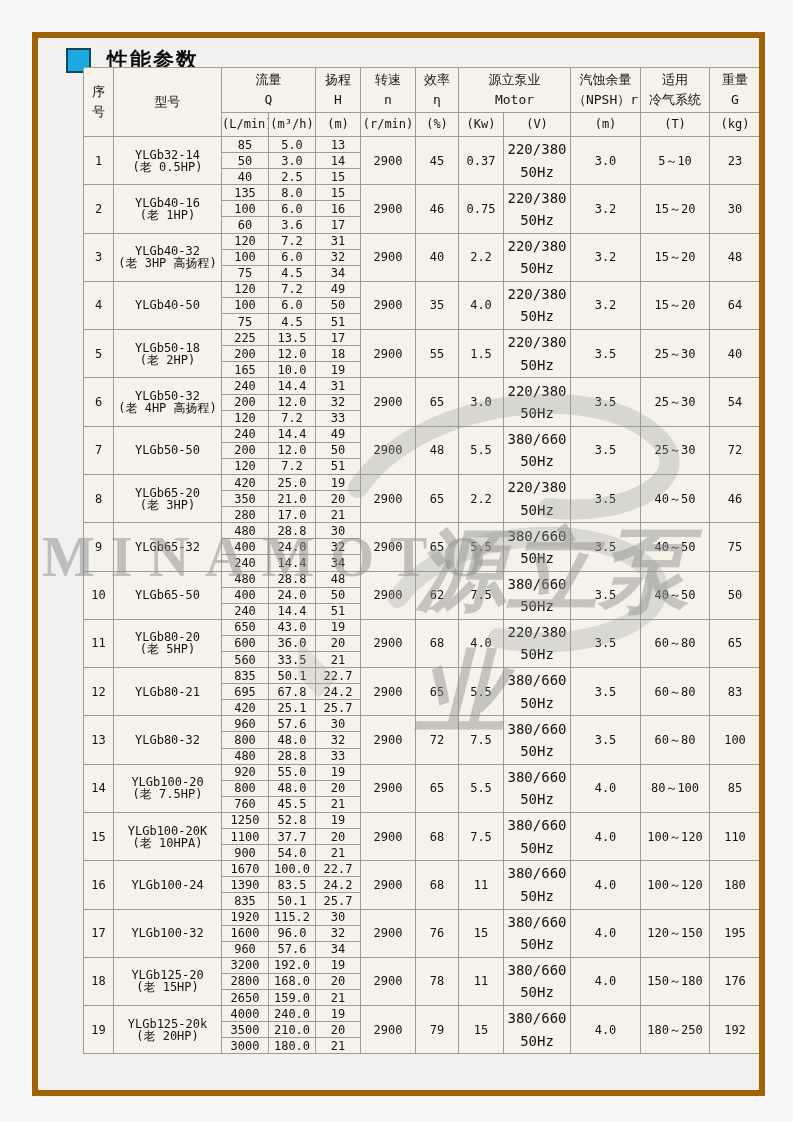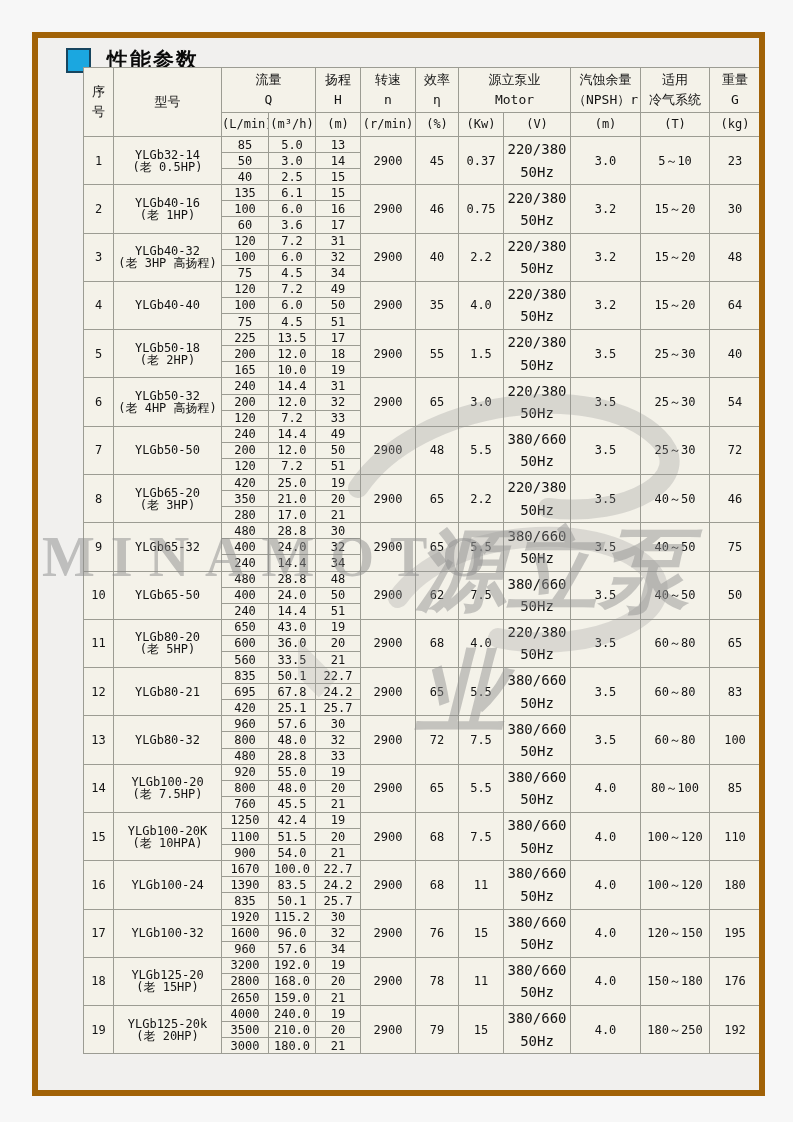--- a/index.html
+++ b/index.html
@@ -152,21 +152,21 @@
           <td>2.5</td>
           <td>15</td>
         </tr>
         <tr>
           <td rowspan="3">2</td>
           <td rowspan="3" class="model">
             <div>YLGb40-16</div>
             <div>(老 1HP)</div>
           </td>
           <td>135</td>
-          <td>6.1</td>
+          <td>8.0</td>
           <td>15</td>
           <td rowspan="3">2900</td>
           <td rowspan="3">46</td>
           <td rowspan="3">0.75</td>
           <td rowspan="3" class="vcell">
             <div>220/380</div>
             <div>50Hz</div>
           </td>
           <td rowspan="3">3.2</td>
           <td rowspan="3">15～20</td>
@@ -208,21 +208,21 @@
           <td>32</td>
         </tr>
         <tr>
           <td>75</td>
           <td>4.5</td>
           <td>34</td>
         </tr>
         <tr>
           <td rowspan="3">4</td>
           <td rowspan="3" class="model">
-            <div>YLGb40-40</div>
+            <div>YLGb40-50</div>
           </td>
           <td>120</td>
           <td>7.2</td>
           <td>49</td>
           <td rowspan="3">2900</td>
           <td rowspan="3">35</td>
           <td rowspan="3">4.0</td>
           <td rowspan="3" class="vcell">
             <div>220/380</div>
             <div>50Hz</div>
@@ -536,36 +536,36 @@
           <td>45.5</td>
           <td>21</td>
         </tr>
         <tr>
           <td rowspan="3">15</td>
           <td rowspan="3" class="model">
             <div>YLGb100-20K</div>
             <div>(老 10HPA)</div>
           </td>
           <td>1250</td>
-          <td>42.4</td>
+          <td>52.8</td>
           <td>19</td>
           <td rowspan="3">2900</td>
           <td rowspan="3">68</td>
           <td rowspan="3">7.5</td>
           <td rowspan="3" class="vcell">
             <div>380/660</div>
             <div>50Hz</div>
           </td>
           <td rowspan="3">4.0</td>
           <td rowspan="3">100～120</td>
           <td rowspan="3">110</td>
         </tr>
         <tr>
           <td>1100</td>
-          <td>51.5</td>
+          <td>37.7</td>
           <td>20</td>
         </tr>
         <tr>
           <td>900</td>
           <td>54.0</td>
           <td>21</td>
         </tr>
         <tr>
           <td rowspan="3">16</td>
           <td rowspan="3" class="model">

